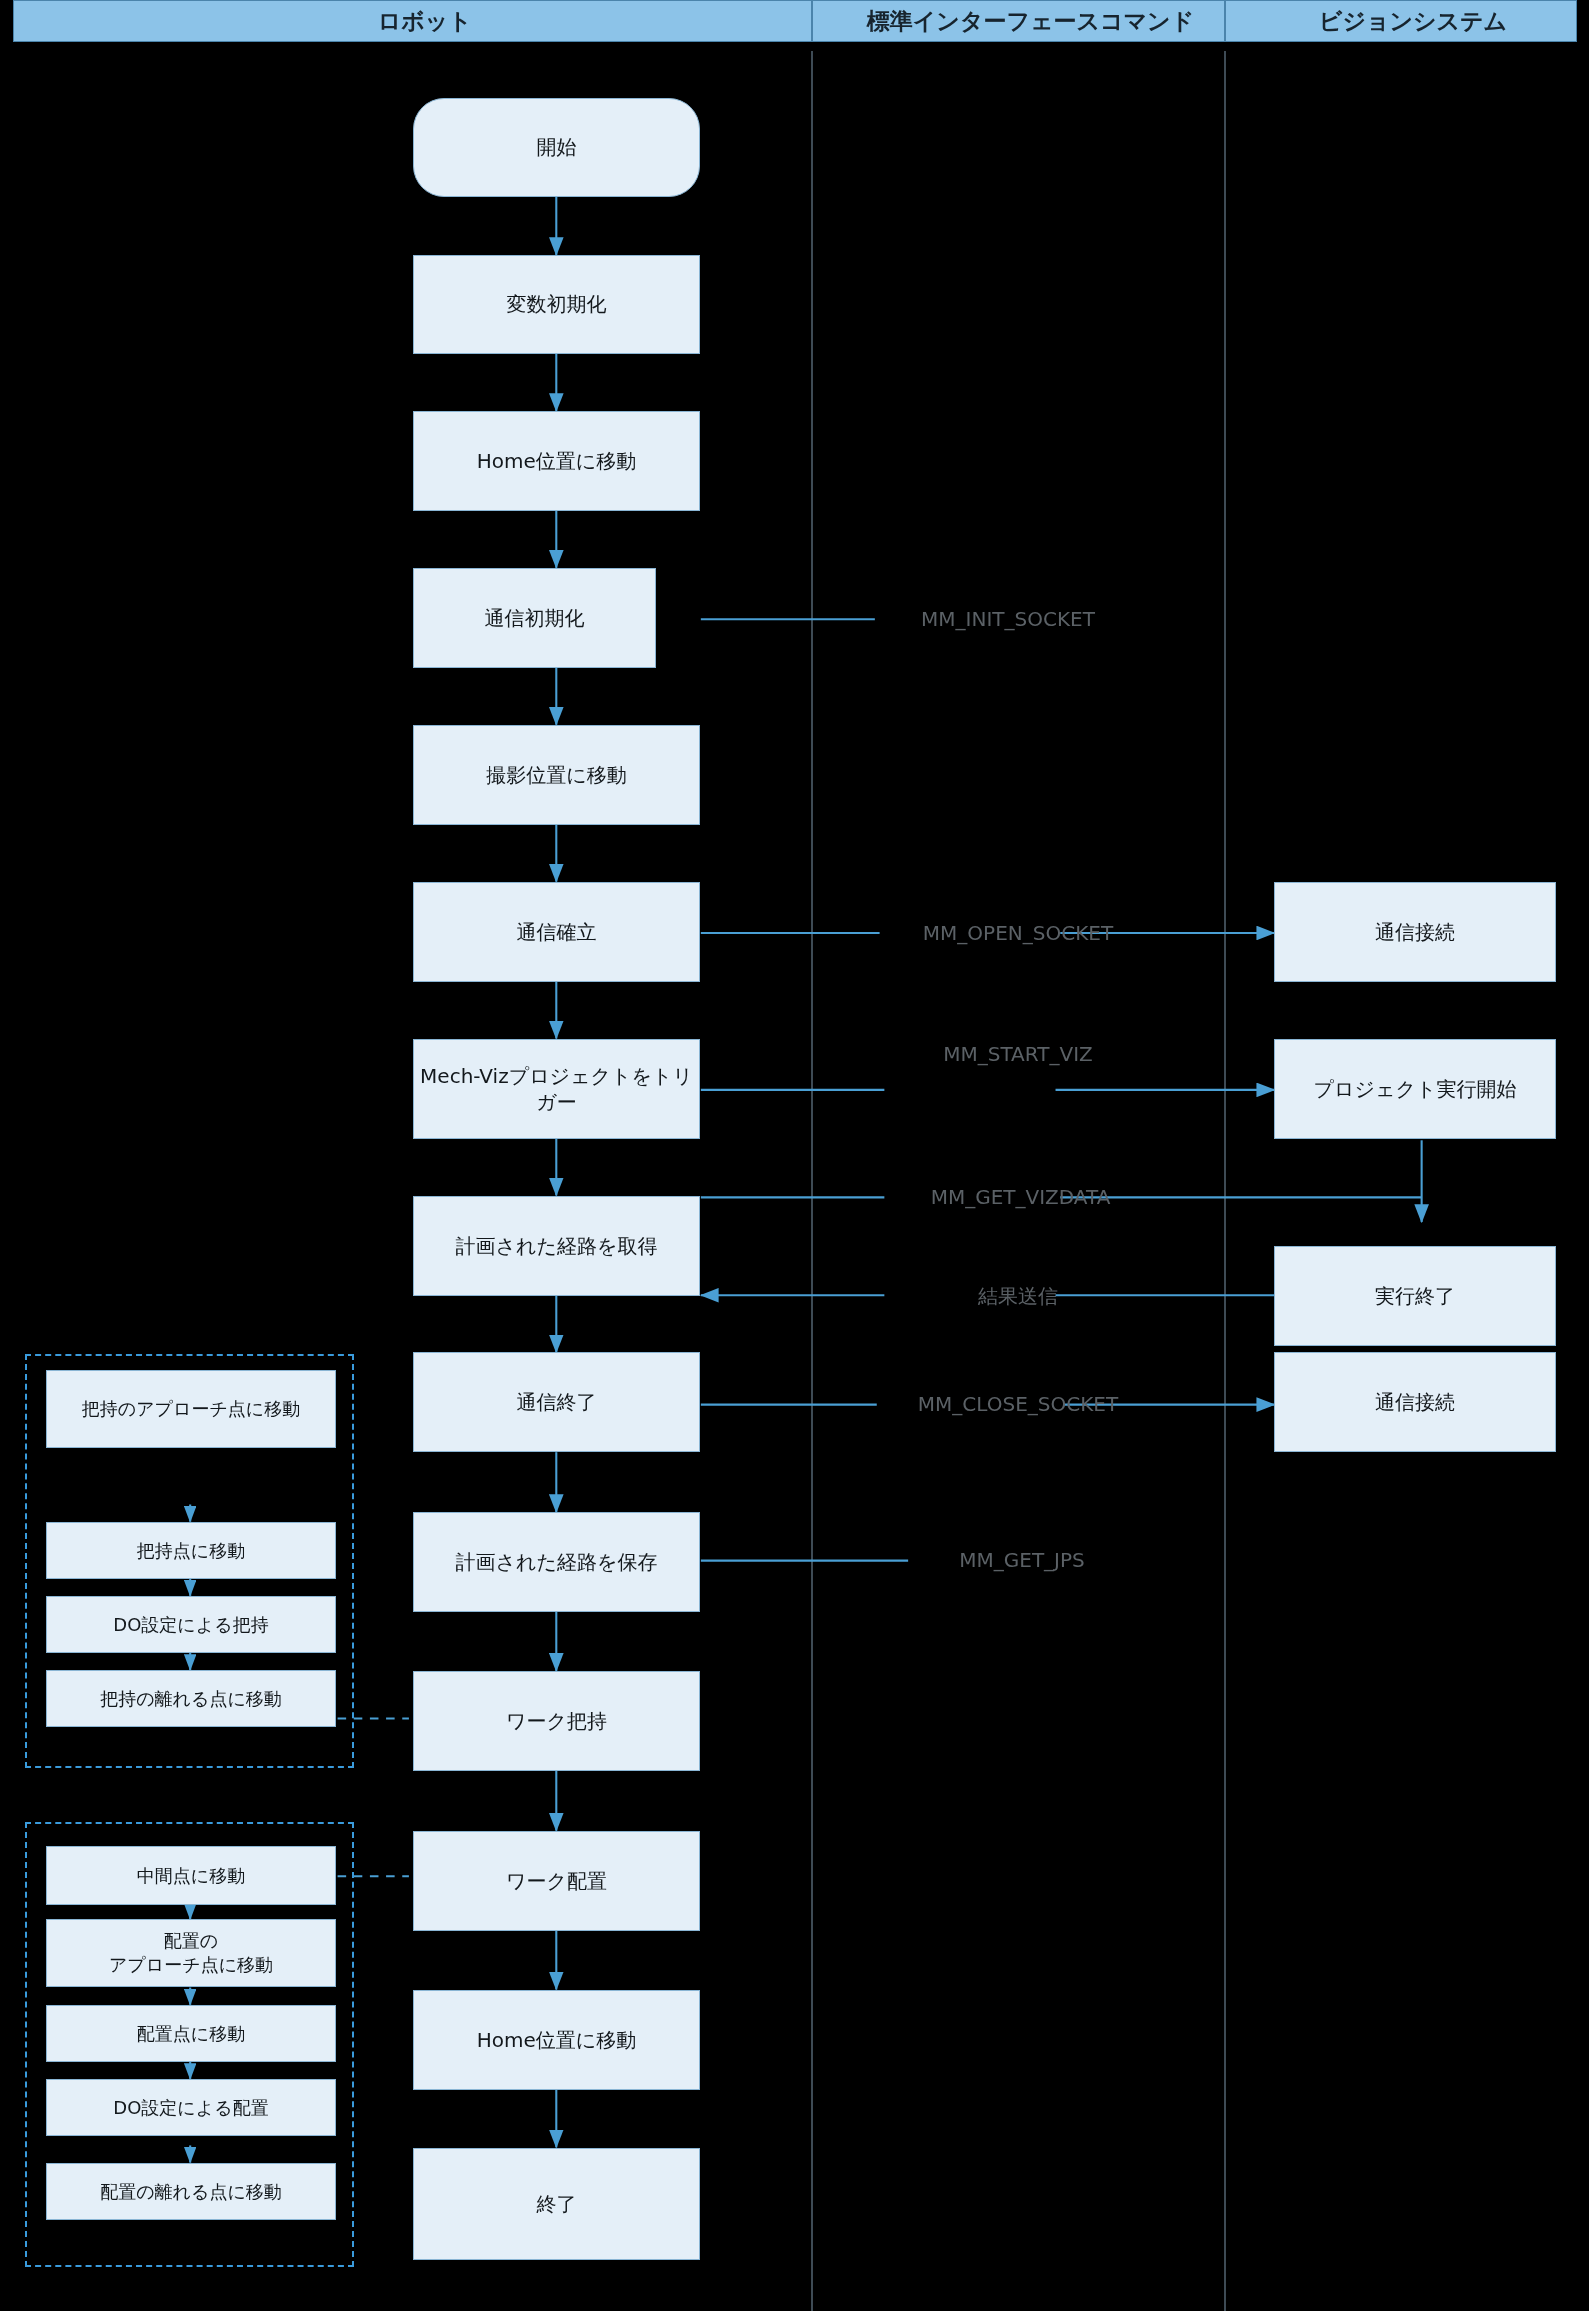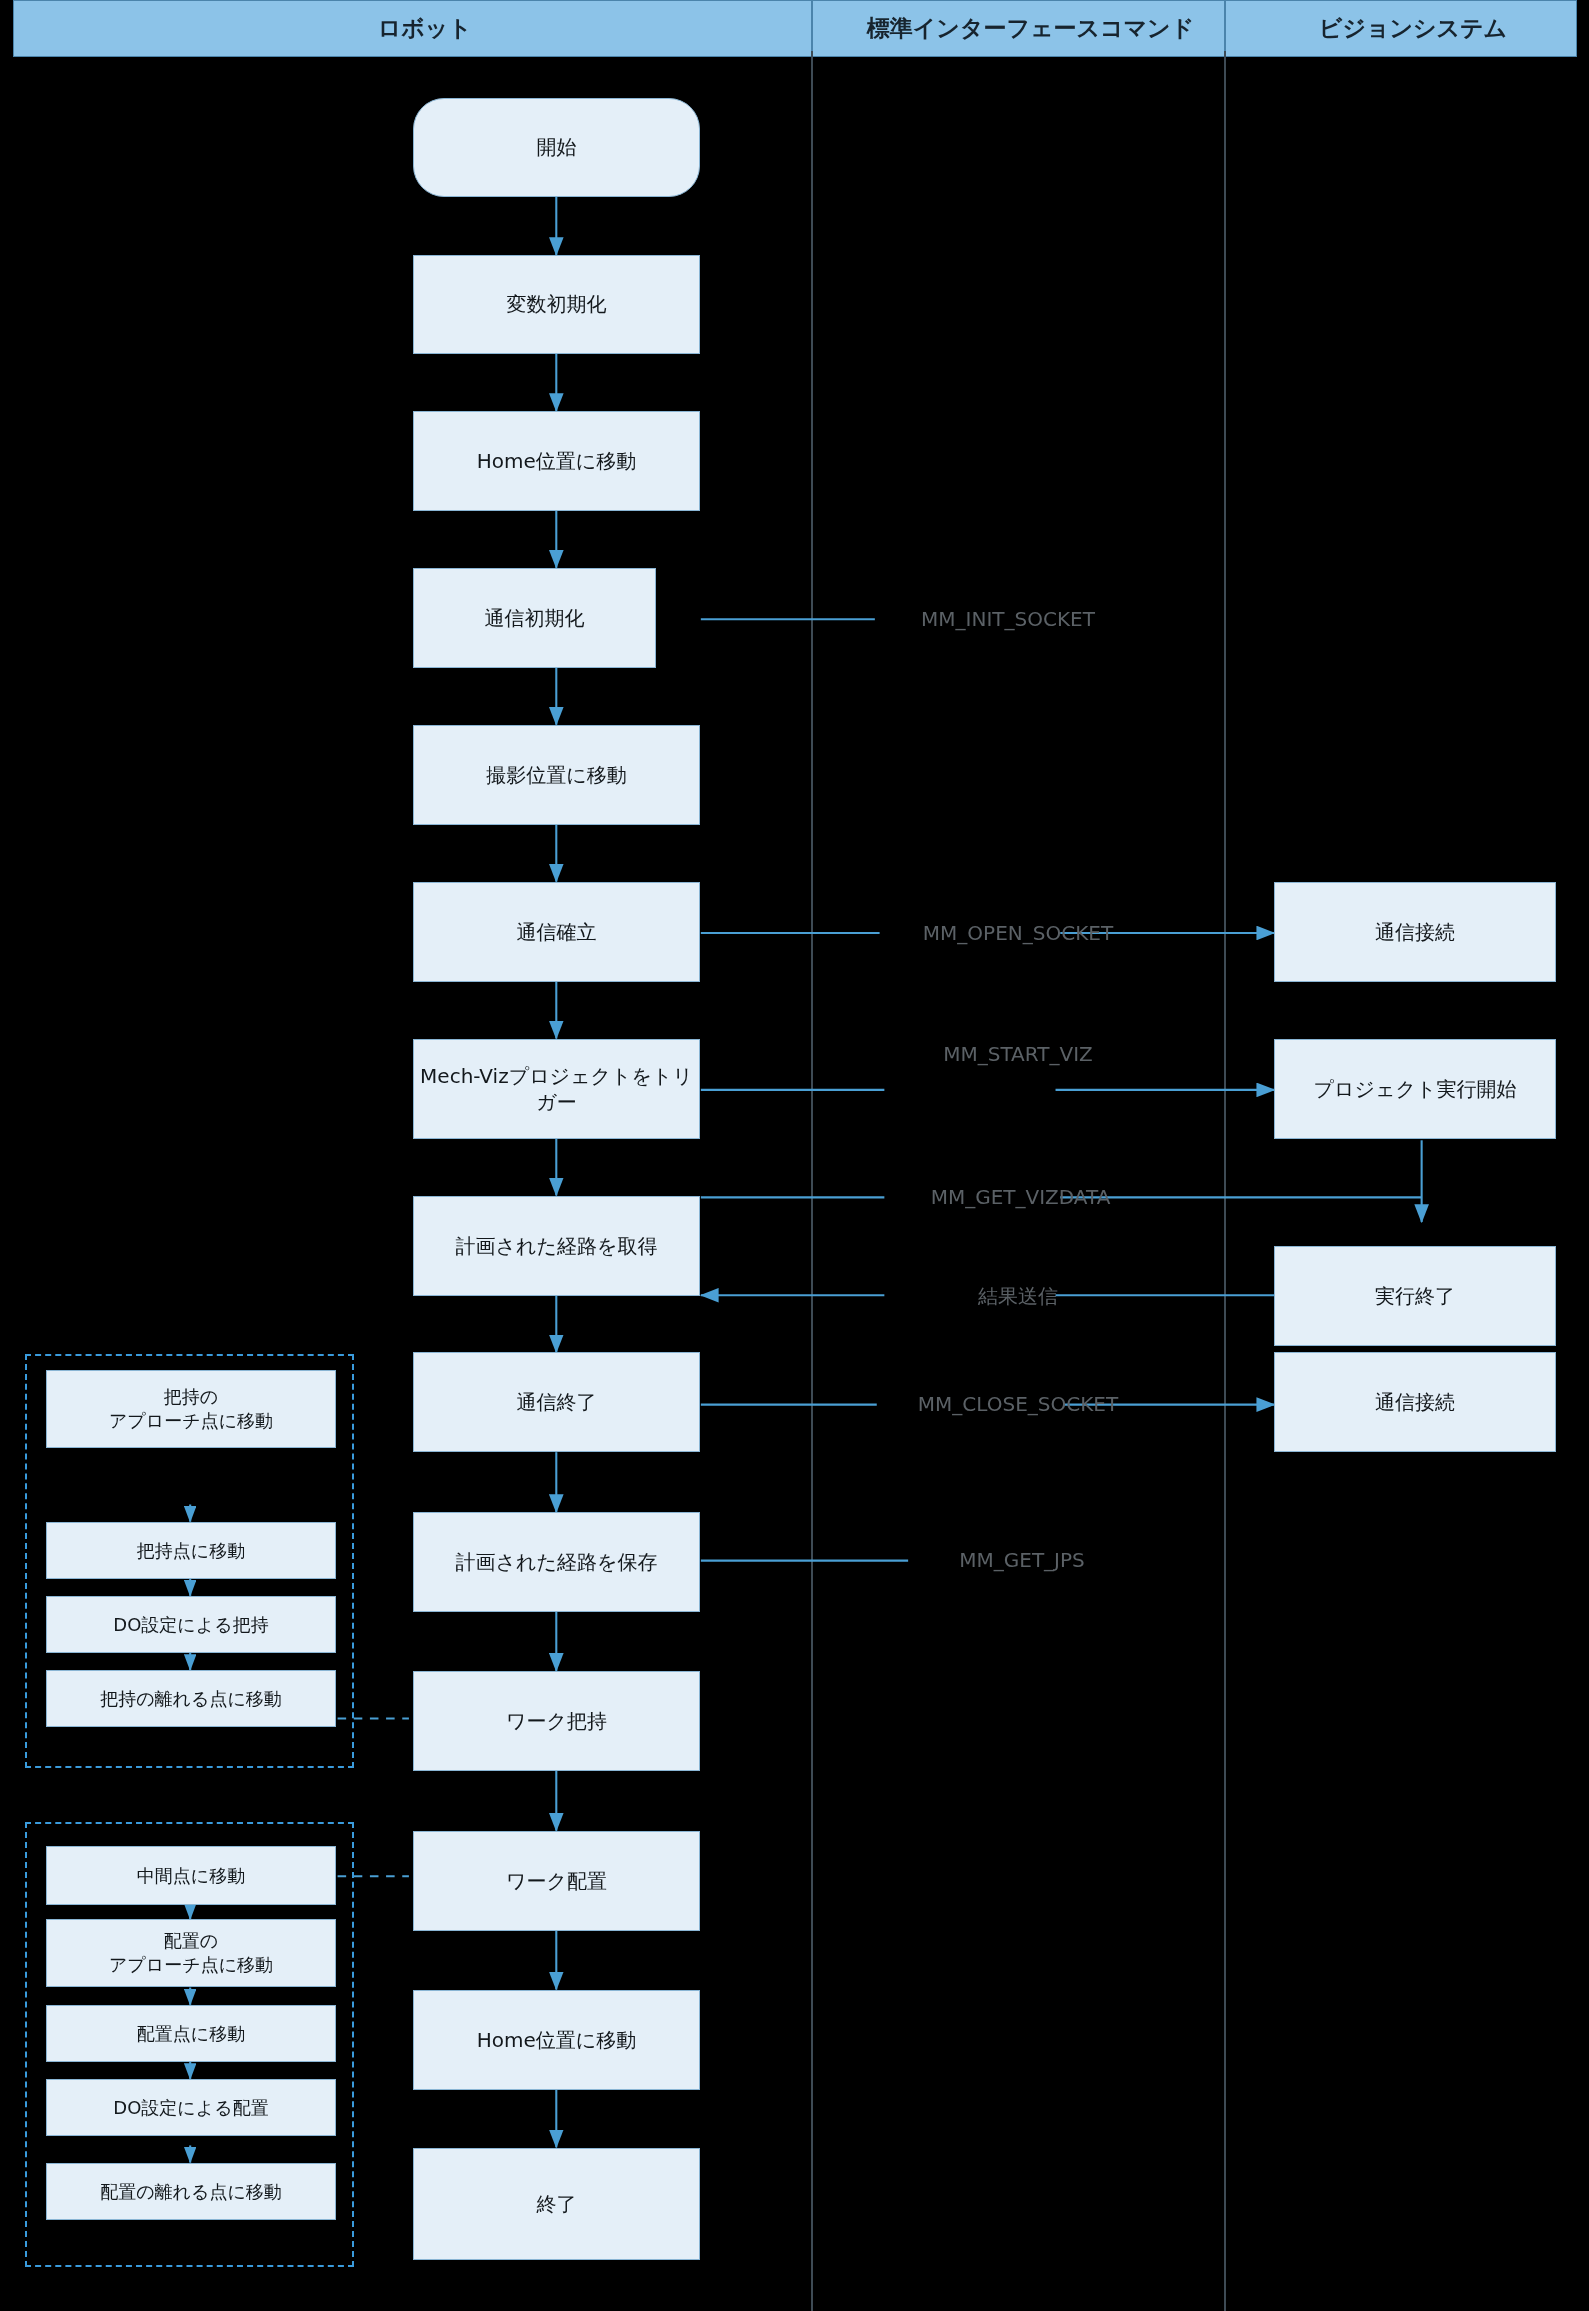--- a/index.html
+++ b/index.html
@@ -26,21 +26,21 @@
     position: absolute;
     box-sizing: border-box;
     background: #8cc3e8;
     border: 1px solid #4b84ab;
     color: #17242e;
     font-size: 23px;
     font-weight: bold;
     display: flex;
     align-items: center;
     justify-content: center;
-    height: 57px;
+    height: 42px;
     top: 0;
     padding-left: 24px;
   }
   .lane-divider {
     position: absolute;
     top: 51px;
     width: 1.9px;
     height: 2260px;
     background: #3e4b55;
   }
@@ -204,21 +204,21 @@
   <div class="edge-label" style="left:885px; top:1185px; width:271px;">MM_GET_VIZDATA</div>
 
   <div class="edge-label" style="left:885px; top:1283px; width:266px;">結果送信</div>
 
   <div class="edge-label" style="left:877px; top:1392px; width:282px;">MM_CLOSE_SOCKET</div>
 
   <div class="edge-label" style="left:908px; top:1548px; width:228px;">MM_GET_JPS</div>
 
   <div class="group-box" style="left:25px; top:1354px; width:329px; height:414px;"></div>
 
-  <div class="node small" style="left:46px; top:1370px; width:290px; height:78px; flex-direction:column;">
+  <div class="node small" style="left:46px; top:1370px; width:290px; height:78px; ">
     <span>把持の</span>
     <span>アプローチ点に移動</span>
   </div>
 
   <div class="node small" style="left:46px; top:1522px; width:290px; height:57px;">把持点に移動</div>
 
   <div class="node small" style="left:46px; top:1596px; width:290px; height:57px;">DO設定による把持</div>
 
   <div class="node small" style="left:46px; top:1670px; width:290px; height:57px;">把持の離れる点に移動</div>
 

